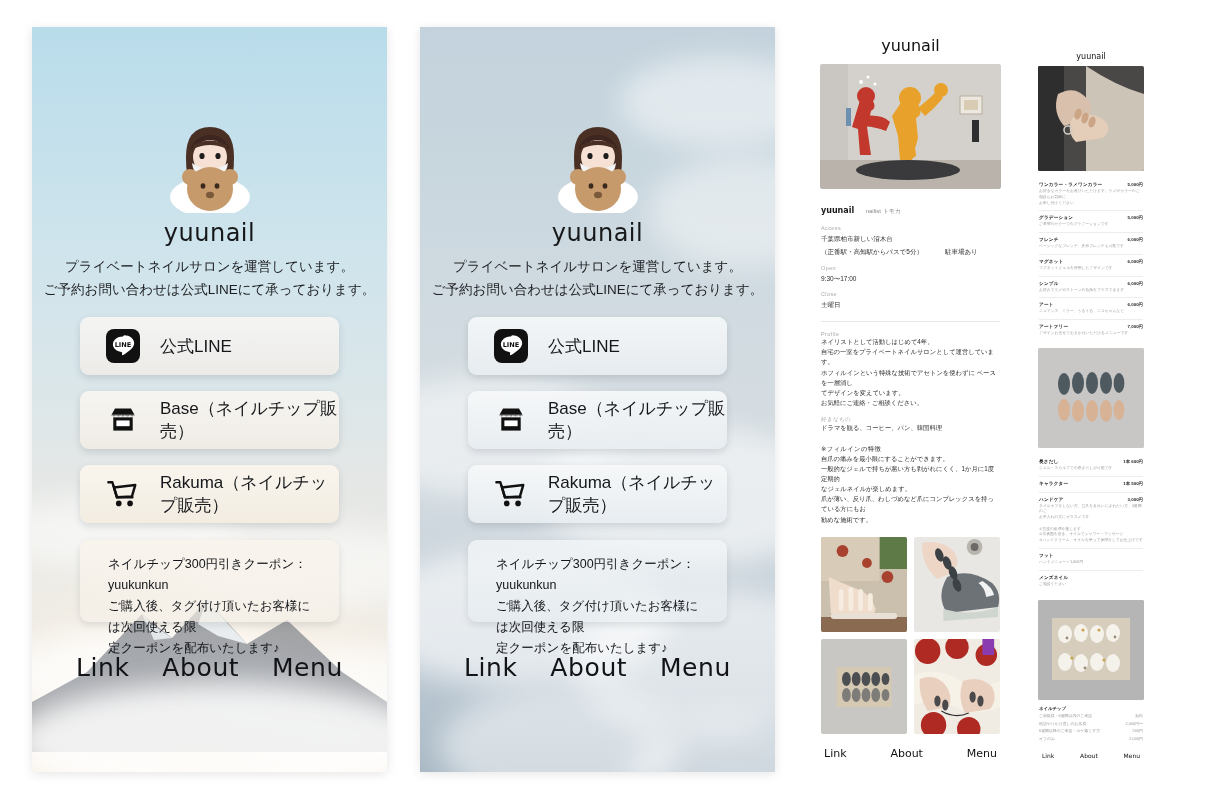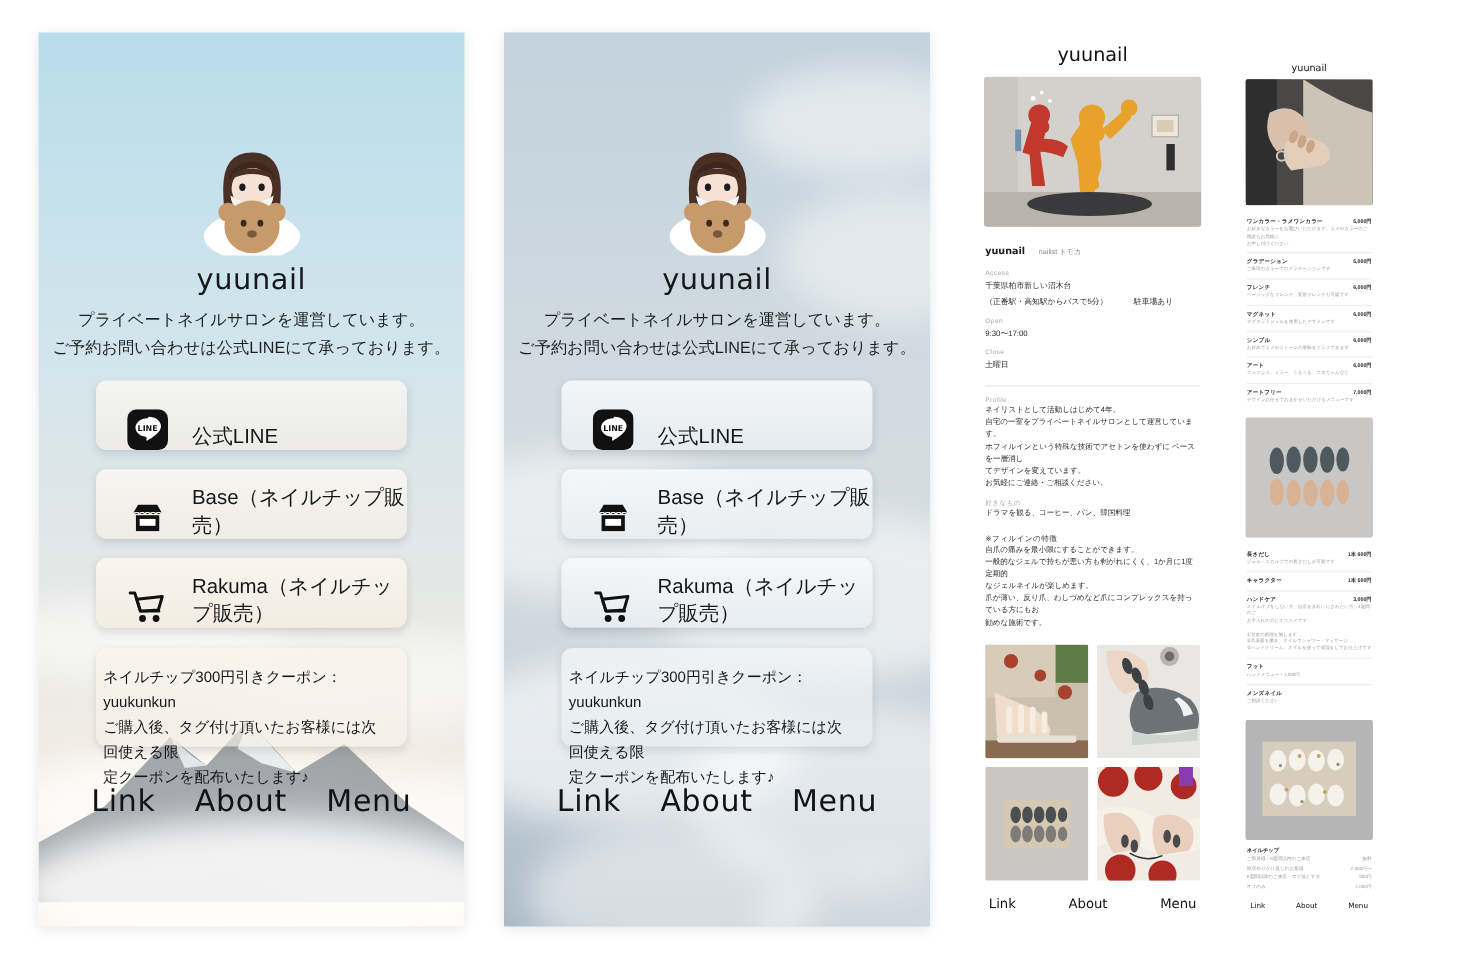--- a/index.html
+++ b/index.html
@@ -31,32 +31,32 @@
 
   
   .ph-inner{position:absolute;left:0;top:0;right:0;bottom:0;}
   .avatar{position:absolute;left:50%;transform:translateX(-50%);top:78px;width:108px;height:108px;}
   .brand{position:absolute;left:0;right:0;top:192px;text-align:center;
     font-family:"DejaVu Sans",sans-serif;font-size:24px;letter-spacing:.5px;color:#17181a;font-weight:400;}
   .lead{position:absolute;left:0;right:0;top:228px;text-align:center;
     font-size:13.5px;line-height:1.72;color:#1d1f22;white-space:pre-line;}
 
   .btn{position:absolute;left:48px;width:259px;height:58px;border-radius:9px;
-    display:flex;align-items:flex-end;box-shadow:0 3px 7px rgba(60,70,80,.16);cursor:pointer;}
+    display:flex;align-items:center;box-shadow:0 3px 7px rgba(60,70,80,.16);cursor:pointer;}
   .btn .ico{width:34px;height:34px;margin-left:26px;flex:0 0 34px;display:flex;align-items:center;justify-content:center;}
   .btn .lbl{margin-left:20px;font-size:17px;color:#15171a;}
   #p1 .btn{background:linear-gradient(180deg,#f4f4f3 0%,#ecebe8 100%);}
   #p1 .btn.b2{background:linear-gradient(180deg,#f7f5f1 0%,#efece6 100%);}
   #p1 .btn.b3{background:linear-gradient(180deg,#f9f5ee 0%,#f2ece1 100%);}
   #p2 .btn{background:linear-gradient(180deg,rgba(246,248,249,.93) 0%,rgba(232,237,241,.9) 100%);}
 
   .btn.b1{top:290px;} .btn.b2{top:364px;} .btn.b3{top:438px;}
 
   .coupon{position:absolute;left:48px;top:513px;width:259px;height:82px;border-radius:9px;
-    padding:14px 16px 0 6px;box-sizing:border-box;
+    padding:14px 16px 0 28px;box-sizing:border-box;
     font-size:12.5px;line-height:1.68;color:#14161a;white-space:pre-line;
     box-shadow:0 3px 7px rgba(60,70,80,.14);}
   #p1 .coupon{background:linear-gradient(180deg,rgba(249,244,236,.92),rgba(244,239,231,.62));}
   #p2 .coupon{background:linear-gradient(180deg,rgba(243,246,248,.78),rgba(229,236,240,.5));}
 
   .nav{position:absolute;left:0;right:0;top:626px;display:flex;justify-content:space-between;
     padding:0 44px;box-sizing:border-box;}
   .nav a{font-family:"DejaVu Sans",sans-serif;font-size:25px;color:#121316;text-decoration:none;letter-spacing:.6px;}
 
   

